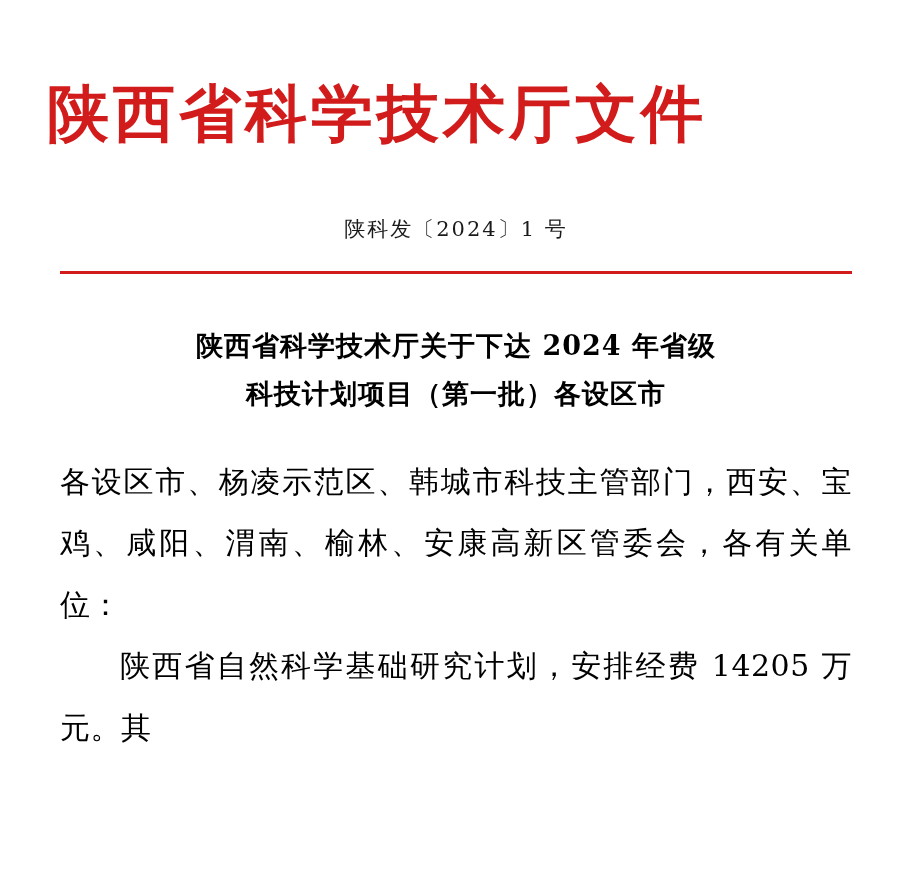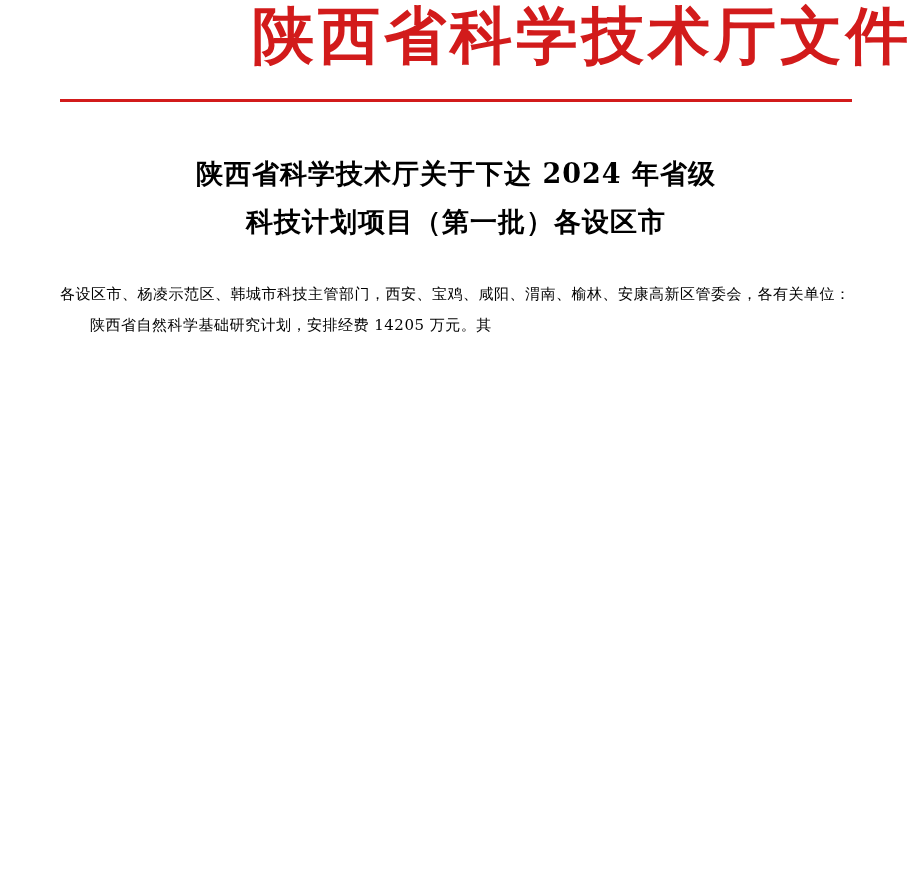--- a/index.html
+++ b/index.html
@@ -15,21 +15,23 @@
     color: #000000;
   }
   .page {
     position: relative;
     width: 912px;
     height: 896px;
     background: #ffffff;
     box-sizing: border-box;
   }
   .doc-header {
-    text-align: right;
+    padding-top: 78px;
+    text-align: left;
+    margin-left: 47px;
   }
   .doc-org-title {
     font-family: "DejaVu Serif", "Liberation Serif", serif;
     font-weight: bold;
     font-size: 62px;
     letter-spacing: 4px;
     color: #d21b1b;
     line-height: 1.15;
     white-space: nowrap;
   }
@@ -54,21 +56,21 @@
     line-height: 1.75;
     letter-spacing: 1px;
     color: #000000;
   }
   .doc-title .line {
     display: block;
   }
   .body-text {
     margin: 34px auto 0 auto;
     width: 792px;
-    font-size: 15px;
+    font-size: 30px;
     line-height: 2.05;
     letter-spacing: 0.5px;
     color: #000000;
     text-align: justify;
   }
   .body-text p {
     margin: 0;
   }
   .indent {
     text-indent: 2em;
@@ -76,20 +78,21 @@
 </style>
 </head>
 <body>
 
 <div class="page">
 
   <div class="doc-header">
     <div class="doc-org-title">陕西省科学技术厅文件</div>
   </div>
 
+  <div class="doc-number">陕科发〔2024〕1 号</div>
 
   <div class="red-rule"></div>
 
   <div class="doc-title">
     <span class="line">陕西省科学技术厅关于下达 2024 年省级</span>
     <span class="line">科技计划项目（第一批）各设区市</span>
   </div>
 
   <div class="body-text">
     <p>各设区市、杨凌示范区、韩城市科技主管部门，西安、宝鸡、咸阳、渭南、榆林、安康高新区管委会，各有关单位：</p>

